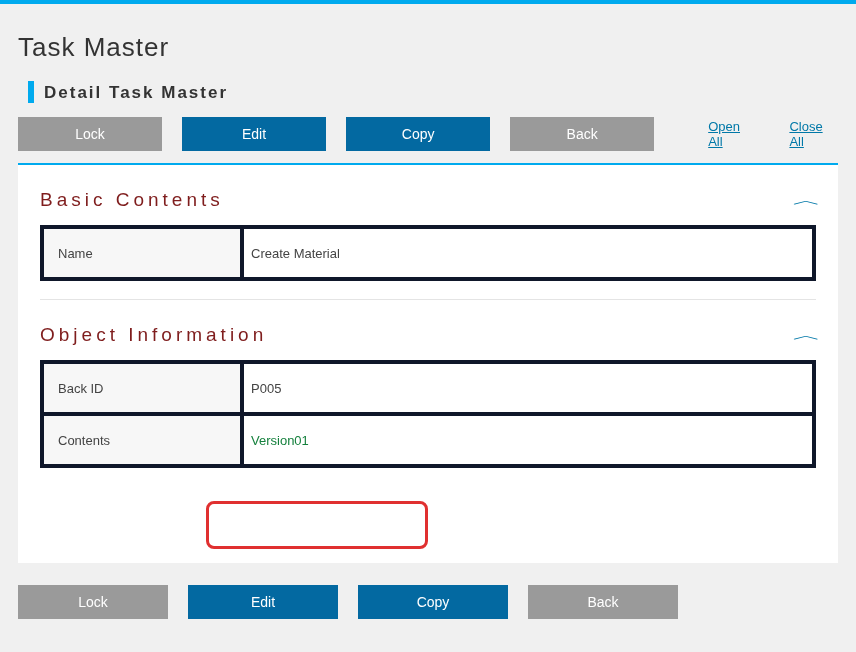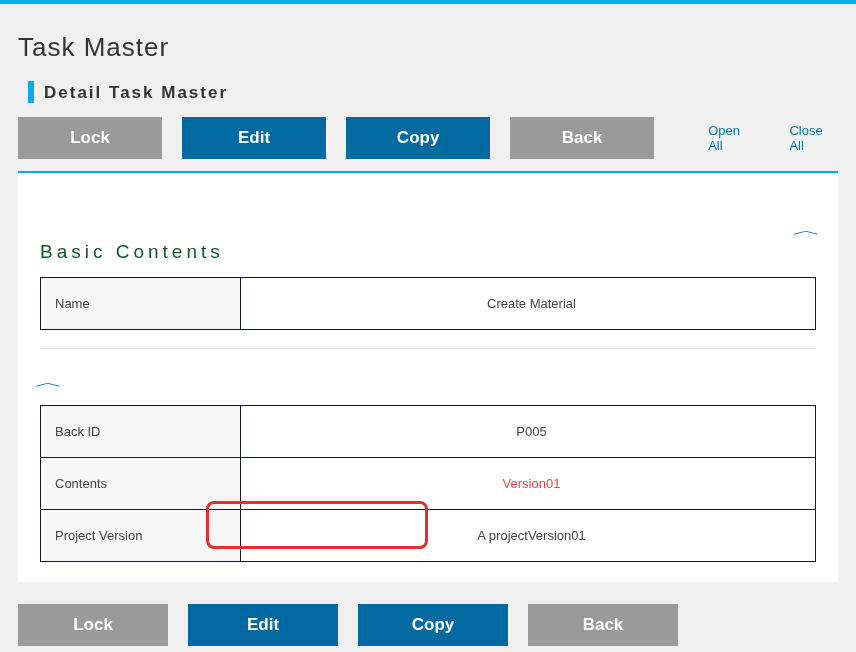--- a/index.html
+++ b/index.html
@@ -42,89 +42,87 @@
   .toolbar {
     display: flex;
     align-items: center;
     padding: 0 18px 12px 18px;
     gap: 20px;
   }
   .btn {
     display: inline-flex;
     align-items: center;
     justify-content: center;
-    height: 42px;
+    height: 34px;
     width: 150px;
-    font-size: 17px;
+    font-size: 14px;
     color: #fff;
     border: none;
     cursor: pointer;
     font-family: inherit;
-    font-weight: bold;
   }
   .btn-grey { background: #9a9a9a; }
   .btn-blue { background: #0369a1; }
   .toolbar-spacer { flex: 1; }
   .link-action {
     font-size: 13px;
     color: #0078a8;
     cursor: pointer;
     margin-left: 14px;
+    text-decoration: underline;
   }
   .panel-wrap {
     margin: 0 18px;
     border-top: 2px solid #00aaee;
     background: #fff;
     padding: 18px 22px 10px 22px;
     min-height: 400px;
   }
   .section {
     margin-bottom: 10px;
   }
   .section-header {
     display: flex;
     align-items: center;
     justify-content: space-between;
     padding: 6px 0 14px 0;
   }
   .section-title {
     font-size: 19px;
     font-weight: 300;
-    color: #14532d;
+    color: #7f1d1d;
     letter-spacing: 4px;
-    margin-top: 44px;
   }
   .chevron {
     color: #0078a8;
     font-size: 18px;
     line-height: 1;
     transform: scaleX(1.6) scaleY(0.8);
   }
   .kv-table {
     width: 100%;
     border-collapse: collapse;
   }
   .kv-table td {
-    border: 1px solid #0f172a;
+    border: 4px solid #0f172a;
     font-size: 13px;
     color: #444;
     height: 52px;
     vertical-align: middle;
   }
   .kv-label {
     width: 200px;
     background: #f7f7f7;
     padding-left: 14px;
   }
   .kv-value {
     padding-left: 7px;
     background: #fff;
-    text-align: center;
-  }
-  .kv-link { color: #ef4444; cursor: pointer; }
+  }
+  .kv-link { color: #15803d; cursor: pointer; }
   .divider {
     border: none;
     border-top: 1px solid #e4e4e4;
     margin: 18px 0 18px 0;
   }
   .highlight-box {
     position: absolute;
     border: 3px solid #e03030;
     border-radius: 8px;
     pointer-events: none;
@@ -173,36 +171,33 @@
           <td class="kv-value">Create Material</td>
         </tr>
       </tbody>
         </table>
     </div>
 
     <hr class="divider">
 
     <div class="section">
       <div class="section-header">
+        <div class="section-title">Object Information</div>
         <div class="chevron">︿</div>
       </div>
       <table class="kv-table">
         <tbody>
             <tr>
           <td class="kv-label">Back ID</td>
           <td class="kv-value">P005</td>
         </tr>
         <tr>
           <td class="kv-label">Contents</td>
           <td class="kv-value"><span class="kv-link">Version01</span></td>
         </tr>
-        <tr>
-          <td class="kv-label">Project Version</td>
-          <td class="kv-value">A projectVersion01</td>
-        </tr>
       </tbody>
         </table>
     </div>
 
   </div>
 
   <div class="bottom-toolbar">
     <button class="btn btn-grey">Lock</button>
     <button class="btn btn-blue">Edit</button>
     <button class="btn btn-blue">Copy</button>

